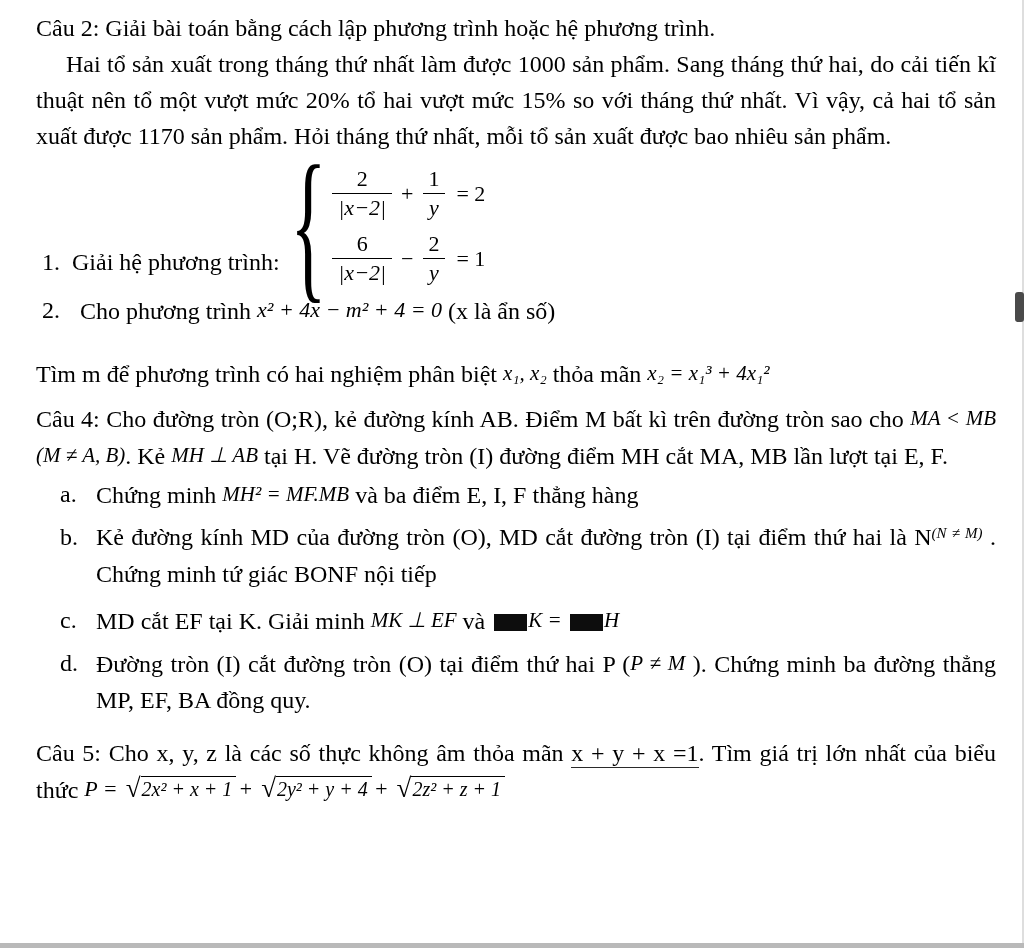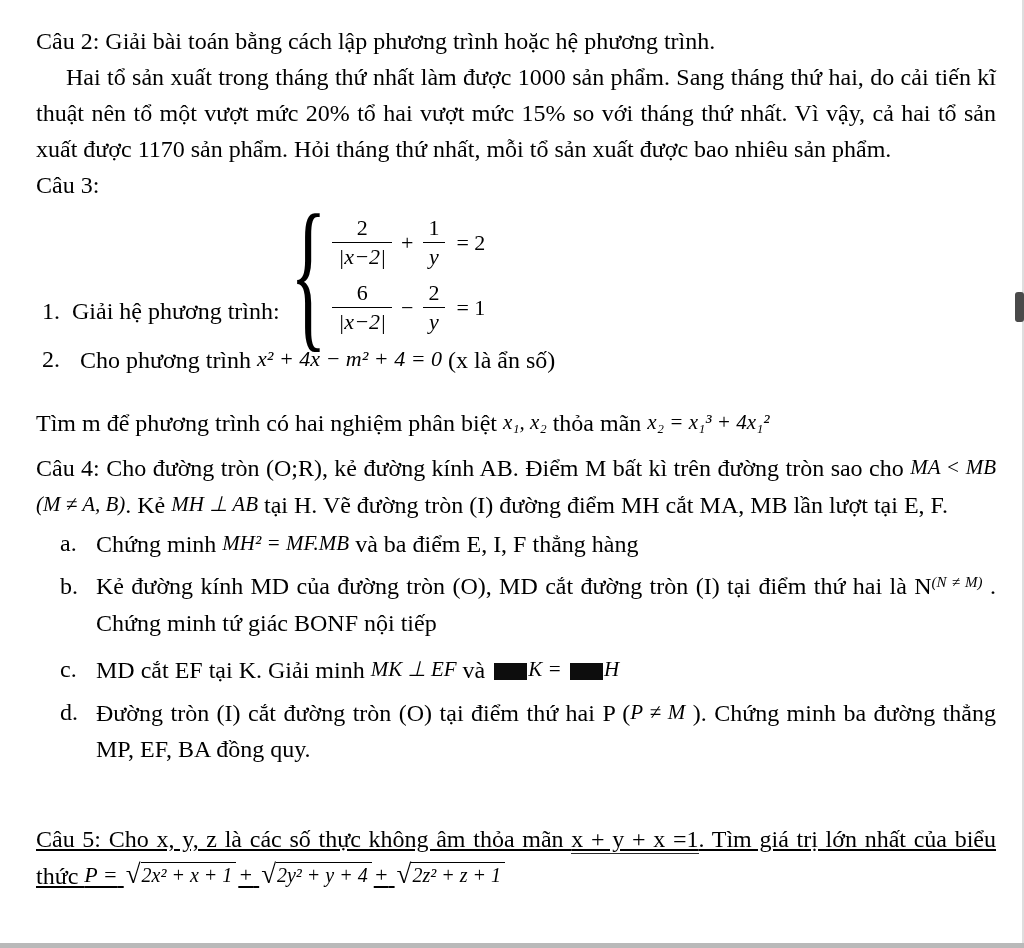--- a/index.html
+++ b/index.html
@@ -3,21 +3,21 @@
 <meta charset="utf-8">
 <style>
   html, body { margin: 0; padding: 0; }
   body {
     width: 1024px; height: 948px;
     background: #ffffff; color: #000000;
     font-family: "Liberation Serif", serif;
     font-size: 24px; line-height: 36px;
     overflow: hidden; position: relative;
   }
-  .page { padding: 23px 28px 0 36px; }
+  .page { padding: 10px 28px 0 36px; }
   .para { margin: 0; text-align: justify; }
   .indent { text-indent: 30px; }
   .heading { margin: 0; }
   .math { font-style: italic; font-size: 21px; vertical-align: 2px; }
   .math.big { font-size: 22px; }
   .raised { position: relative; top: -5px; font-size: 15px; }
 
   
   .item { display: flex; margin: 2px 0 0 0; }
   .item .marker { width: 38px; flex-shrink: 0; }
@@ -52,31 +52,30 @@
   
   .redact { display: inline-block; width: 33px; height: 17px; background: #0d0d0d; margin: 0 1px -2px 3px; }
 
   
   .photo-bottom { position: absolute; left: 0; right: 0; bottom: 0; height: 5px; background: #b9b9b9; }
   .photo-right-edge { position: absolute; top: 0; right: 0; width: 2px; height: 100%; background: #dedede; }
   .photo-smudge { position: absolute; right: 0; top: 292px; width: 9px; height: 30px; background: #4a4a4a; border-radius: 3px; }
 
   .mt-sm { margin-top: 8px; }
   .mt-md { margin-top: 26px; }
-  .mt-lg { margin-top: 54px; text-decoration: underline; }
+  .mt-lg { margin-top: 17px; }
 </style>
 </head>
 <body>
 
 <div class="page">
 
   <p class="heading">Câu 2: Giải bài toán bằng cách lập phương trình hoặc hệ phương trình.</p>
   <p class="para indent">Hai tổ sản xuất trong tháng thứ nhất làm được 1000 sản phẩm. Sang tháng thứ hai, do cải tiến kĩ thuật nên tổ một vượt mức 20% tổ hai vượt mức 15% so với tháng thứ nhất. Vì vậy, cả hai tổ sản xuất được 1170 sản phẩm. Hỏi tháng thứ nhất, mỗi tổ sản xuất được bao nhiêu sản phẩm.</p>
 
-  <p class="heading">Câu 3:</p>
 
   <div class="sys-row">
     <span class="sys-label"><span>1.</span>&nbsp;&nbsp;<span>Giải hệ phương trình:</span></span>
     <div class="system">
       <span class="brace">{</span>
       <div class="eqs">
         <div class="eq">
           <span class="frac">
             <span class="num">2</span>
             <span class="den">|x−2|</span>

